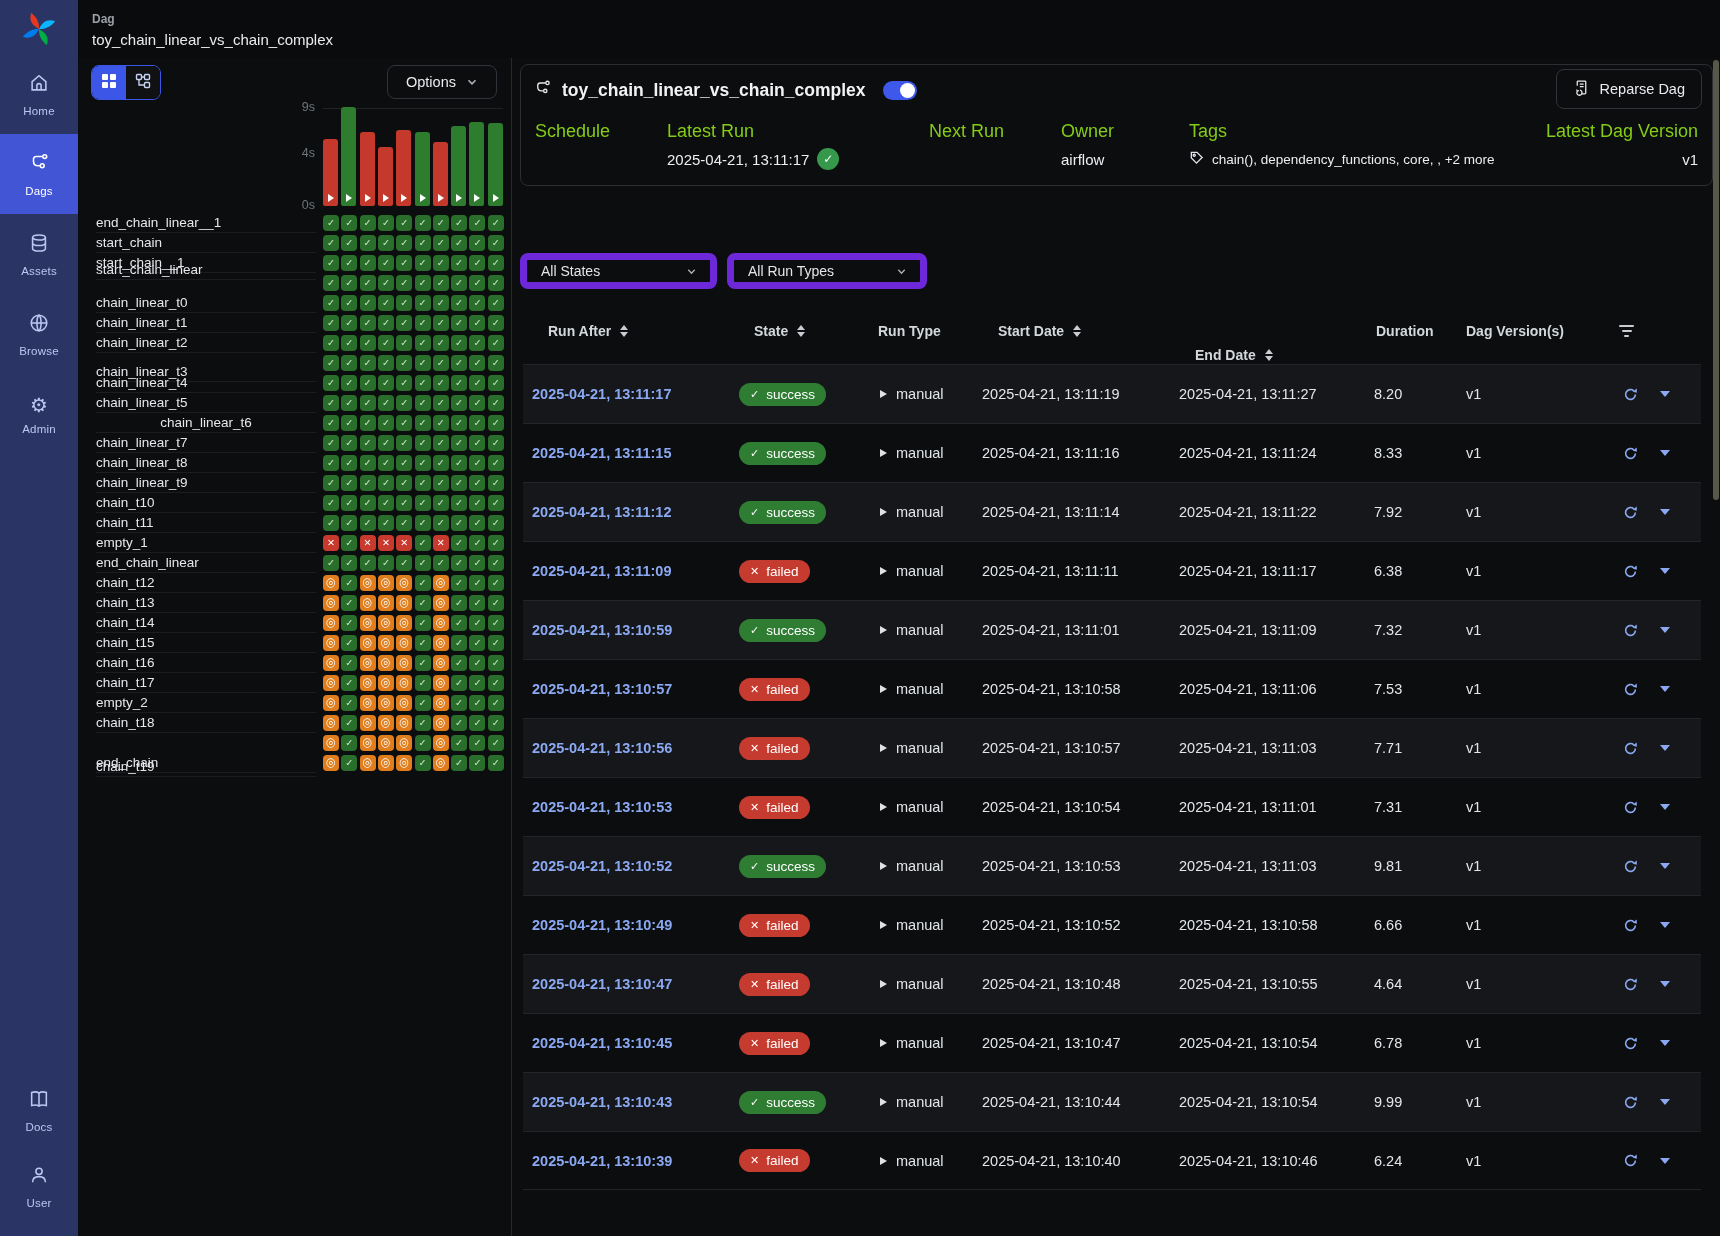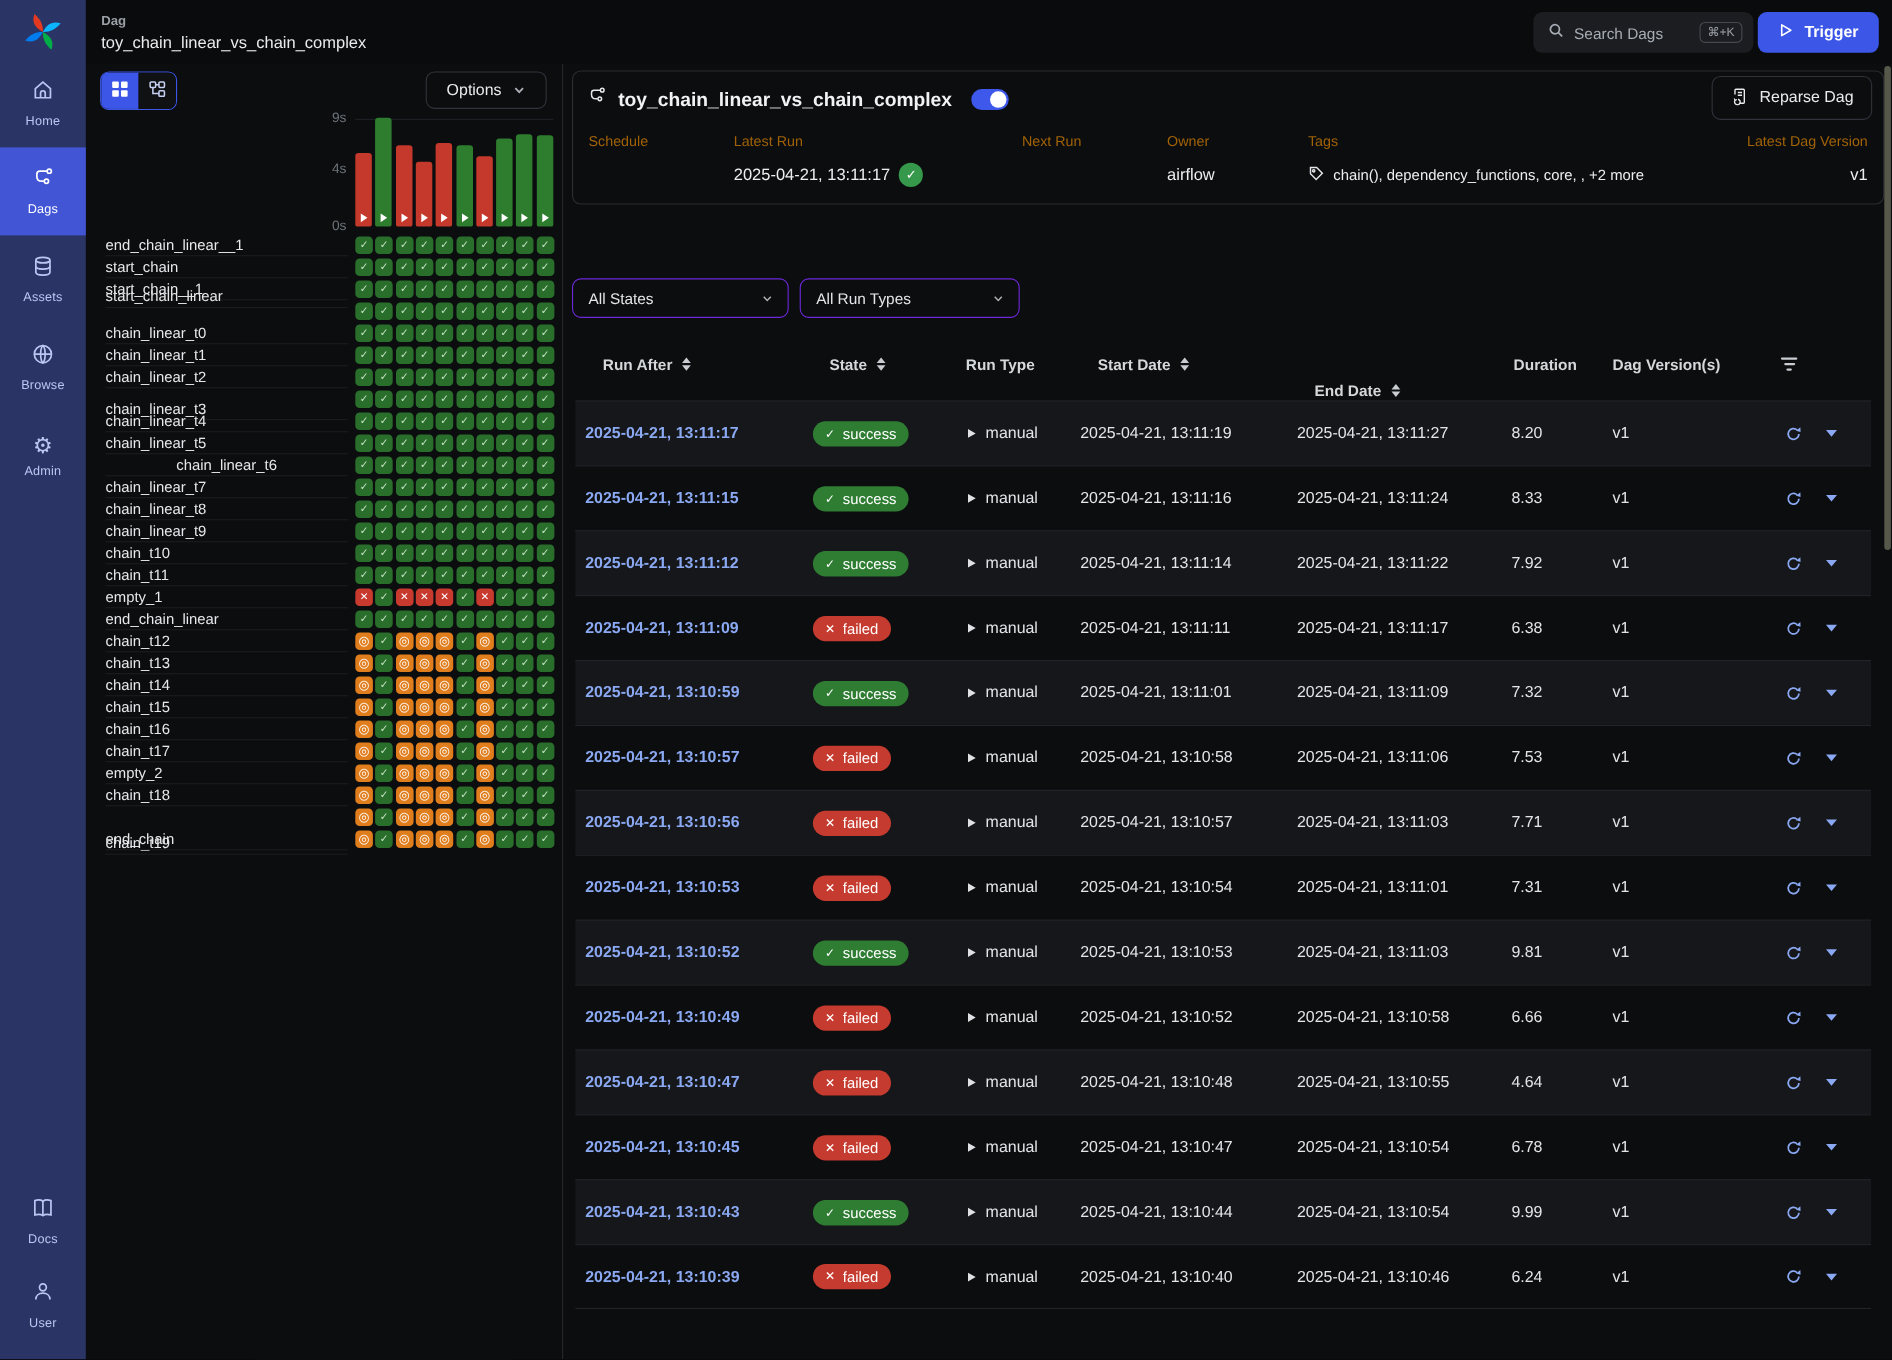--- a/index.html
+++ b/index.html
@@ -52,33 +52,33 @@
   
   .main { position:absolute; left:512px; top:58px; right:0; bottom:0; }
   .dag-card { position:absolute; left:8px; top:6px; width:1193px; height:122px; border:1px solid #2b2e33; border-radius:8px; padding:10px 12px; }
   .card-top { display:flex; align-items:center; gap:8px; height:30px; }
   .dag-title { font-size:17.5px; font-weight:700; color:#f0f2f4; margin:0 4px 0 2px; }
   .toggle { position:relative; width:34px; height:19px; border-radius:10px; background:#3d58ea; cursor:pointer; margin-left:6px; }
   .toggle .knob { position:absolute; right:2px; top:2px; width:15px; height:15px; border-radius:50%; background:#ffffff; }
   .reparse-btn { position:absolute; right:10px; top:4px; height:40px; padding:0 16px; background:transparent; border:1px solid #30343a; border-radius:8px; color:#e9ebee; font-size:14.5px; display:flex; align-items:center; gap:10px; cursor:pointer; font-family:inherit; }
   .fields { position:absolute; left:14px; right:14px; top:56px; display:flex; }
   .field { display:flex; flex-direction:column; }
-  .field .flabel { font-size:13px; color:#a16207; height:18px; }
+  .field .flabel { font-size:18px; color:#84cc16; height:18px; }
   .field .fvalue { margin-top:9px; font-size:15px; color:#eceef1; display:flex; align-items:center; gap:8px; min-height:22px; }
   .field .fvalue.small { font-size:13.5px; }
   .f-schedule { width:132px; } .f-latest { width:262px; } .f-next { width:132px; } .f-owner { width:128px; } .f-tags { flex:1; } .f-version { text-align:right; align-items:flex-end; }
   .check-circle { width:22px; height:22px; border-radius:50%; background:#36984a; color:#fff; font-size:12px; line-height:22px; text-align:center; font-family:"DejaVu Sans",sans-serif; }
 
   .tabs { position:absolute; left:0; right:0; top:138px; height:47px; border-bottom:1px solid #26282c; display:flex; align-items:center; padding-left:12px; }
   .tab { position:relative; height:47px; display:flex; align-items:center; padding:0 15px; margin-right:3px; font-size:15.5px; color:#9ea4ab; cursor:pointer; }
   .tab.active { color:#ffffff; font-weight:700; }
   .tab.active::after { content:""; position:absolute; left:0; right:0; bottom:-1px; height:3px; background:#4c6ef5; border-radius:2px; }
 
   .filters { position:absolute; left:0; top:195px; height:36px; display:flex; gap:10px; padding-left:8px; }
-  .select { height:36px; border:1px solid #6d28d9; border-radius:8px; display:flex; align-items:center; justify-content:space-between; padding:0 13px 0 14px; font-size:14px; color:#e3e5e8; cursor:pointer; }
+  .select { height:36px; border:7px solid #6d28d9; border-radius:8px; display:flex; align-items:center; justify-content:space-between; padding:0 13px 0 14px; font-size:14px; color:#e3e5e8; cursor:pointer; }
   .select.states { width:197px; } .select.runtypes { width:200px; }
 
   .table { position:absolute; left:11px; top:240px; width:1178px; }
   .trow, .thead { display:grid; grid-template-columns:207px 135px 105px 195px 195px 90px 150px 101px; align-items:center; }
   .thead { height:66px; font-size:14px; font-weight:700; color:#d5d8db; }
   .thead .hcell { display:flex; align-items:center; gap:9px; }
   .thead .hcell:nth-child(1){ padding-left:25px; } .thead .hcell:nth-child(2){ padding-left:24px; }
   .thead .hcell:nth-child(3){ padding-left:13px; } .thead .hcell:nth-child(4){ padding-left:28px; }
   .thead .hcell:nth-child(5){ padding-left:30px;margin-top:47px; } .thead .hcell:nth-child(6){ padding-left:16px; }
   .thead .hcell:nth-child(7){ padding-left:16px; } .thead .hcell:nth-child(8){ padding-left:19px; }
@@ -185,40 +185,20 @@
             </svg>
         </span>
         <span class="nav-label">User</span>
       </div>
     </div>
   </aside>
 
   <header class="topbar">
     <div class="crumb">Dag</div>
     <div class="page-title">toy_chain_linear_vs_chain_complex</div>
-    <div class="topbar-right">
-      <div class="searchbox">
-        <span>
-          <svg width="15" height="15" viewBox="0 0 16 16" fill="none" stroke="#a7adb4" stroke-width="1.7">
-              <circle cx="7" cy="7" r="4.4"></circle>
-              <path d="M10.4 10.4 L14 14"></path>
-            </svg>
-        </span>
-        <span class="ph">Search Dags</span>
-        <span class="kbd">⌘+K</span>
-      </div>
-      <button class="trigger-btn">
-        <span>
-          <svg width="15" height="15" viewBox="0 0 20 20" fill="none" stroke="#ffffff" stroke-width="1.9" stroke-linejoin="round">
-              <polygon points="5,3.5 16,10 5,16.5"></polygon>
-            </svg>
-        </span>
-        <span>Trigger</span>
-      </button>
-    </div>
   </header>
 
   <section class="grid-panel">
     <div class="seg-toggle">
       <button class="seg-btn active">
         <span>
           <svg width="16" height="16" viewBox="0 0 16 16" fill="#ffffff">
               <rect x="1" y="1" width="6" height="6" rx="1"></rect>
               <rect x="9" y="1" width="6" height="6" rx="1"></rect>
               <rect x="1" y="9" width="6" height="6" rx="1"></rect>

